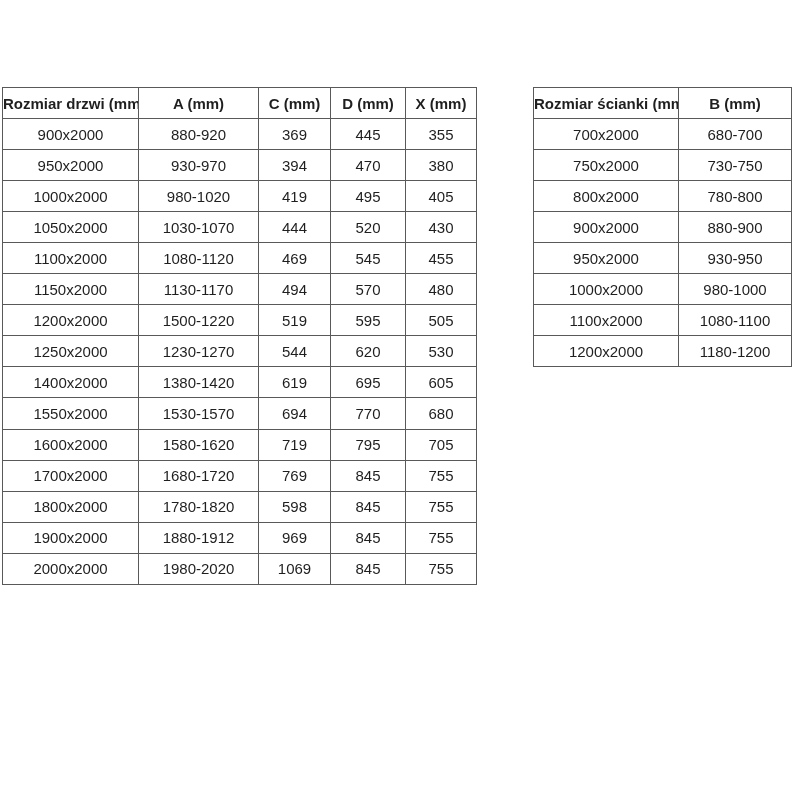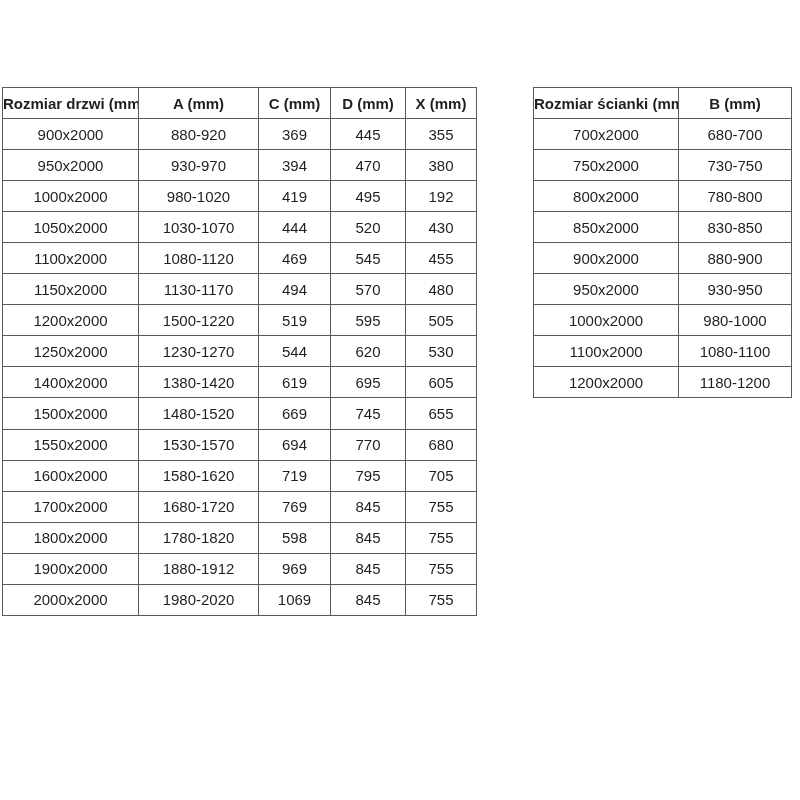--- a/index.html
+++ b/index.html
@@ -87,21 +87,21 @@
           <td>394</td>
           <td>470</td>
           <td>380</td>
         </tr>
 
         <tr>
           <td>1000x2000</td>
           <td>980-1020</td>
           <td>419</td>
           <td>495</td>
-          <td>192</td>
+          <td>405</td>
         </tr>
 
         <tr>
           <td>1050x2000</td>
           <td>1030-1070</td>
           <td>444</td>
           <td>520</td>
           <td>430</td>
         </tr>
 
@@ -141,27 +141,20 @@
 
         <tr>
           <td>1400x2000</td>
           <td>1380-1420</td>
           <td>619</td>
           <td>695</td>
           <td>605</td>
         </tr>
 
 
-        <tr>
-          <td>1500x2000</td>
-          <td>1480-1520</td>
-          <td>669</td>
-          <td>745</td>
-          <td>655</td>
-        </tr>
 
         <tr>
           <td>1550x2000</td>
           <td>1530-1570</td>
           <td>694</td>
           <td>770</td>
           <td>680</td>
         </tr>
 
         <tr>
@@ -227,24 +220,20 @@
         <tr>
           <td>750x2000</td>
           <td>730-750</td>
         </tr>
 
         <tr>
           <td>800x2000</td>
           <td>780-800</td>
         </tr>
 
-        <tr>
-          <td>850x2000</td>
-          <td>830-850</td>
-        </tr>
 
         <tr>
           <td>900x2000</td>
           <td>880-900</td>
         </tr>
 
         <tr>
           <td>950x2000</td>
           <td>930-950</td>
         </tr>

